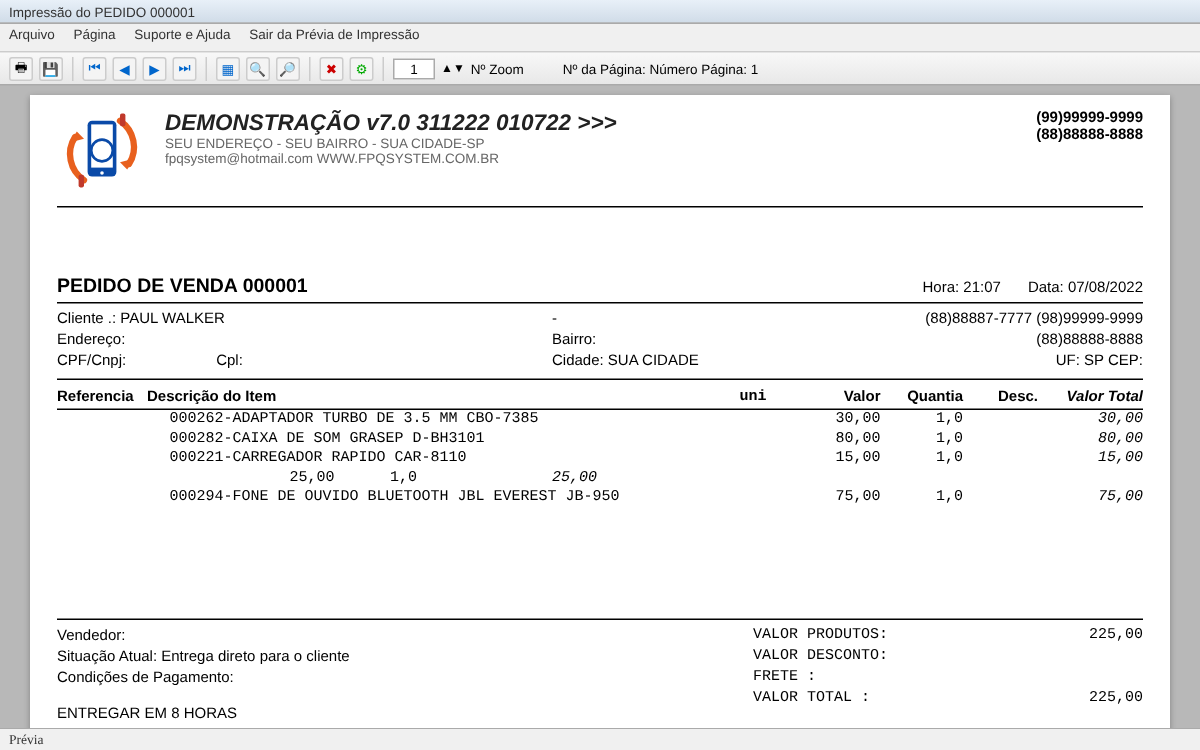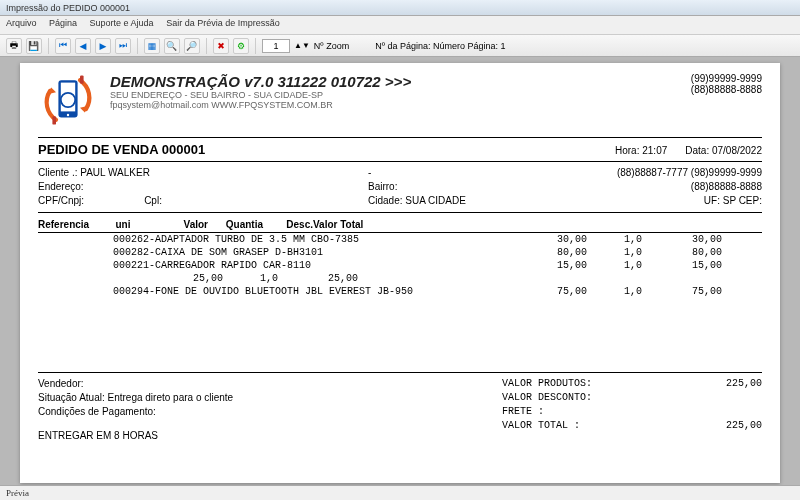--- a/index.html
+++ b/index.html
@@ -12,38 +12,38 @@
 .tsep { width: 1px; height: 16px; background: #ccc; margin: 0 2px; }
 .zoominput { width: 28px; height: 14px; font-size: 9px; border: 1px solid #aaa; text-align: center; }
 .page-wrap { background: #b8b8b8; height: 430px; overflow: auto; padding: 6px 20px; }
 .page { background: #fff; width: 760px; margin: 0 auto; padding: 10px 18px 20px; box-shadow: 0 1px 4px rgba(0,0,0,.3); min-height: 420px; }
 .hdr { display: flex; gap: 12px; }
 .logo { width: 60px; height: 60px; flex: none; }
 .logo svg { width: 100%; height: 100%; }
 .hdr-mid { flex: 1; }
 .hdr-title { font-size: 15px; font-weight: bold; font-style: italic; color: #222; }
 .hdr-sub { font-size: 9px; color: #666; }
-.hdr-right { text-align: right; font-size: 10px; font-weight: normal; }
+.hdr-right { text-align: right; font-size: 10px; font-weight: bold; }
 .rule { border: none; border-top: 1px solid #000; margin: 4px 0; }
 .order-row { display: flex; align-items: baseline; gap: 18px; }
-.order-title { font-size: 13px; font-weight: bold; flex: 1; }
+.order-title { font-size: 13px; font-weight: bold; flex: 1; margin-top: 40px; }
 .client-block { font-size: 10px; line-height: 14px; }
 .client-row { display: flex; }
 .cl-a { width: 330px; }
 .cl-b { width: 140px; }
 .cl-c { flex: 1; text-align: right; }
 .tbl-head, .tbl-row { display: flex; font-size: 10px; }
 .tbl-head { font-weight: bold; border-bottom: 1px solid #000; padding-bottom: 2px; margin-top: 6px; }
 .c-ref { width: 60px; }
 .c-desc { flex: 1; }
-.c-uni { width: 50px; text-align: center; }
+.c-uni { width: 50px; text-align: center; font-family: Liberation Mono, monospace; }
 .c-val { width: 60px; text-align: right; }
 .c-qty { width: 55px; text-align: right; }
 .c-dsc { width: 50px; text-align: right; }
-.c-tot { width: 70px; text-align: left; }
+.c-tot { width: 70px; text-align: right; font-style: italic; }
 .items { font-family: "Courier New", monospace; font-size: 10px; line-height: 13px; }
 .items .tbl-row .c-ref { width: 75px; padding-left: 15px; }
 .items .tbl-row .c-desc { flex: 1; }
 .spacer { height: 70px; }
 .foot { display: flex; font-size: 10px; gap: 20px; }
 .foot-left { flex: 1; line-height: 14px; }
 .foot-right { font-family: "Courier New", monospace; font-size: 10px; line-height: 14px; width: 260px; }
 .fr-row { display: flex; }
 .fr-lbl { width: 150px; }
 .fr-val { flex: 1; text-align: right; }
@@ -138,20 +138,21 @@
           <span>Cpl:</span>
         </div>
         <div class="cl-b">Cidade: SUA CIDADE</div>
         <div class="cl-c">UF: SP  CEP:</div>
       </div>
     </div>
 
     <hr class="rule">
     <div class="tbl-head">
       <div class="c-ref">Referencia</div>
+      <div class="c-desc">Descrição do Item</div>
       <div class="c-uni">uni</div>
       <div class="c-val">Valor</div>
       <div class="c-qty">Quantia</div>
       <div class="c-dsc">Desc.</div>
       <div class="c-tot">Valor Total</div>
     </div>
 
     <div class="items">
       <div class="tbl-row">
           <div class="c-ref"></div>

